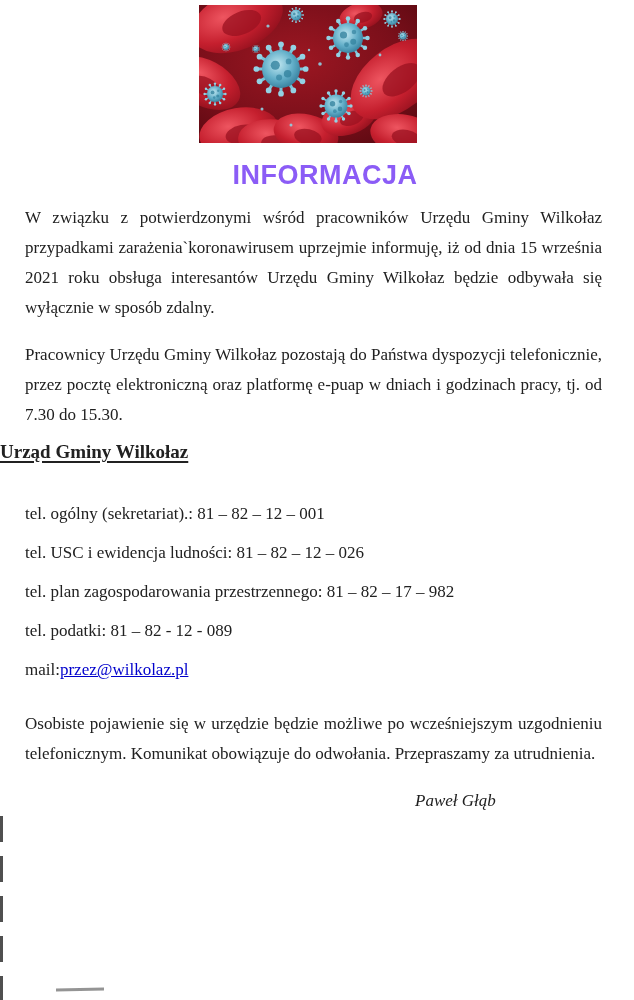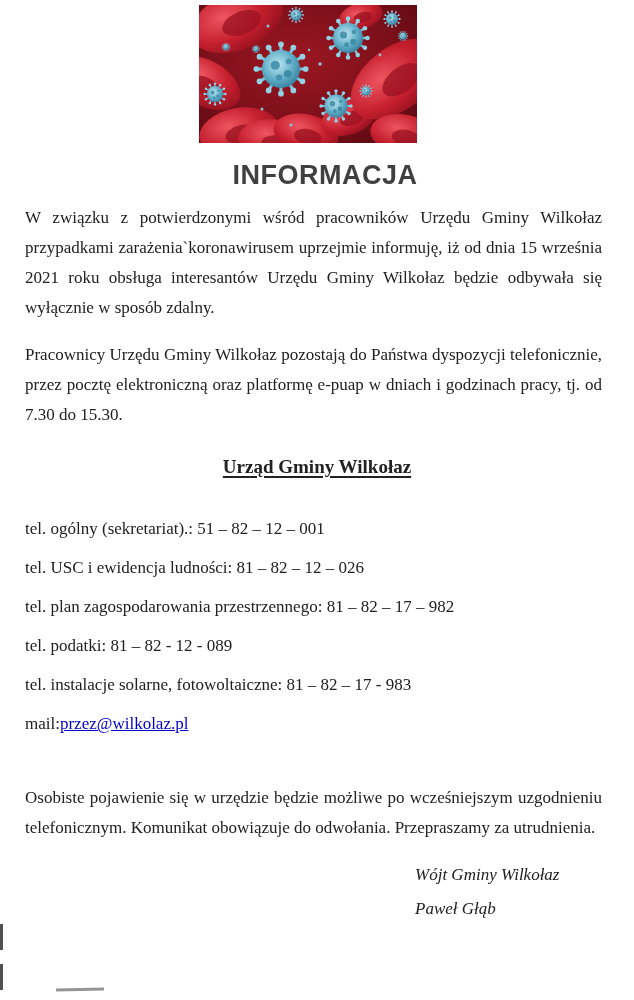--- a/index.html
+++ b/index.html
@@ -9,43 +9,43 @@
     width:634px; height:1000px; position:relative; overflow:hidden;
     background:#ffffff; color:var(--text);
     font-family:"Liberation Serif", serif;
   }
   .hero { width:218px; height:138px; margin:5px 0 0 199px; }
   .hero svg { display:block; width:100%; height:100%; }
 
   .doc-title {
     margin:17px 0 0 16px; text-align:center;
     font-family:"Liberation Sans", sans-serif;
-    font-weight:700; font-size:27px; line-height:30px; color:#404040;
+    font-weight:700; font-size:27px; line-height:30px; color:#8b5cf6;
     letter-spacing:0.5px;
   }
 
   .body-text {
     margin:13px 32px 0 25px;
     font-size:17px; line-height:30px; text-align:justify;
   }
   .para-availability { margin-top:17px; }
 
   .office-heading {
-    margin:24px 0 0 0; text-align:center;
+    margin:9px 0 0 0; 
     font-size:19px; line-height:26px; font-weight:700;
     text-decoration:underline; text-decoration-thickness:2px;
     text-underline-offset:3px;
   }
 
   .contacts { margin:34px 32px 0 25px; font-size:17px; }
   .contacts p { margin:0 0 9px 0; line-height:30px; }
   .mail-label { margin-right:0; }
   .email-link { color:var(--link); text-decoration:underline; cursor:pointer; }
 
-  .closing { margin-top:44px; }
+  .closing { margin-top:24px; }
 
   .signature {
     margin:17px 30px 0 415px;
     font-size:17px; line-height:30px; font-style:italic;
   }
   .sig-name { margin-top:4px; }
 
   .scan-edge {
     position:absolute; left:0; top:196; width:3px; height:792px;
     background:repeating-linear-gradient(180deg,
@@ -157,32 +157,30 @@
 
 <p class="body-text para-intro">W związku z potwierdzonymi wśród pracowników Urzędu Gminy Wilkołaz przypadkami zarażenia`koronawirusem uprzejmie informuję, iż od dnia 15 września 2021 roku obsługa interesantów Urzędu Gminy Wilkołaz będzie odbywała się wyłącznie w sposób zdalny.</p>
 
 <p class="body-text para-availability">Pracownicy Urzędu Gminy Wilkołaz pozostają do Państwa dyspozycji telefonicznie, przez pocztę elektroniczną oraz platformę e-puap w dniach i godzinach pracy, tj. od 7.30 do 15.30.</p>
 
 <h2 class="office-heading">Urząd Gminy Wilkołaz</h2>
 
 <div class="contacts">
   <div>
 
-  <p class="contact-line">tel. ogólny (sekretariat).: 51 – 82 – 12 – 001</p>
+  <p class="contact-line">tel. ogólny (sekretariat).: 81 – 82 – 12 – 001</p>
       <p class="contact-line">tel. USC i ewidencja ludności: 81 – 82 – 12 – 026</p>
       <p class="contact-line">tel. plan zagospodarowania przestrzennego: 81 – 82 – 17 – 982</p>
       <p class="contact-line">tel. podatki: 81 – 82 - 12 - 089</p>
-      <p class="contact-line">tel. instalacje solarne, fotowoltaiczne: 81 – 82 – 17 - 983</p>
     </div>
   <p class="contact-line">
     <span class="mail-label">mail:</span><a class="email-link">przez@wilkolaz.pl</a>
   </p>
 </div>
 
 <p class="body-text closing">Osobiste pojawienie się w urzędzie będzie możliwe po wcześniejszym uzgodnieniu telefonicznym. Komunikat obowiązuje do odwołania. Przepraszamy za utrudnienia.</p>
 
 <div class="signature">
-  <div class="sig-role">Wójt Gminy Wilkołaz</div>
   <div class="sig-name">Paweł Głąb</div>
 </div>
 
 <div class="scan-edge"></div>
 <div class="scan-smudge"></div>
 
 </body></html>

